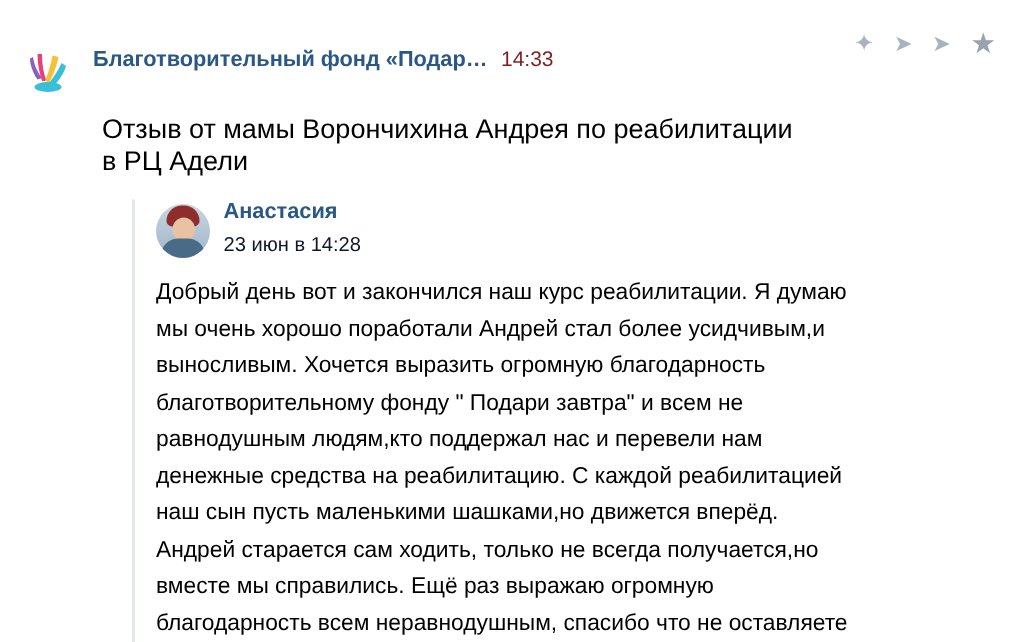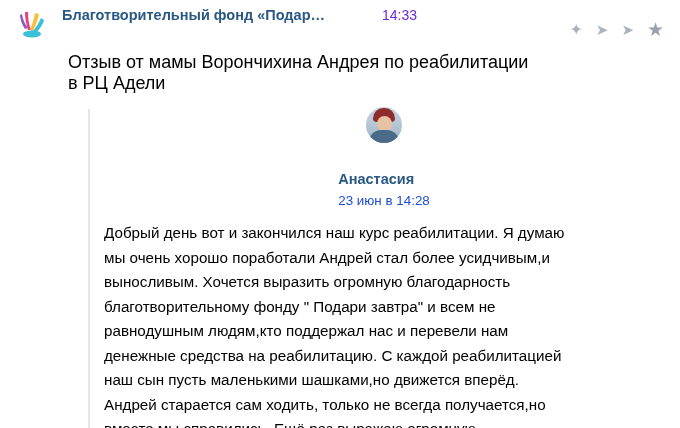--- a/index.html
+++ b/index.html
@@ -12,21 +12,21 @@
     height: 428px;
     overflow: hidden;
     font-family: "Liberation Sans", sans-serif;
     color: #000000;
   }
   .post {
     position: relative;
     width: 680px;
     height: 428px;
     box-sizing: border-box;
-    padding: 4px 16px 0 16px;
+    padding: 28px 16px 0 16px;
   }
   
   .header {
     display: flex;
     align-items: flex-start;
     gap: 10px;
   }
   .avatar-logo {
     width: 36px;
     height: 36px;
@@ -50,23 +50,22 @@
     color: #2a5885;
     font-size: 14.5px;
     font-weight: bold;
     max-width: 322px;
     overflow: hidden;
     text-overflow: ellipsis;
     white-space: nowrap;
     display: inline-block;
   }
   .post-time {
-    color: #6d28d9;
+    color: #7f1d1d;
     font-size: 14px;
-    margin-left: 48px;
   }
   .header-icons {
     position: absolute;
     right: 16px;
     top: 20px;
     display: flex;
     align-items: center;
     gap: 13px;
   }
   .hicon {
@@ -97,23 +96,22 @@
     content: "";
     position: absolute;
     left: 0;
     top: 2px;
     bottom: -60px;
     width: 2px;
     background: #e3e6ea;
   }
   .repost-head {
     display: flex;
-    gap: 26px;
-    align-items: center;
-    flex-direction: column;
+    gap: 9px;
+    align-items: flex-end;
   }
   .repost-avatar {
     width: 36px;
     height: 36px;
     flex: 0 0 36px;
     border-radius: 50%;
     overflow: hidden;
     position: relative;
     background: linear-gradient(#c9d6e2, #9fb4c7);
   }
@@ -141,21 +139,21 @@
   .repost-meta {
     padding-top: 1px;
   }
   .repost-author {
     color: #2a5885;
     font-size: 14.5px;
     font-weight: bold;
     line-height: 18px;
   }
   .repost-date {
-    color: #1d4ed8;
+    color: #0f172a;
     font-size: 13.4px;
     line-height: 18px;
     margin-top: 4px;
   }
   .repost-body {
     margin-top: 11px;
     font-size: 15.2px;
     line-height: 24.5px;
     color: #000000;
     max-width: 470px;

